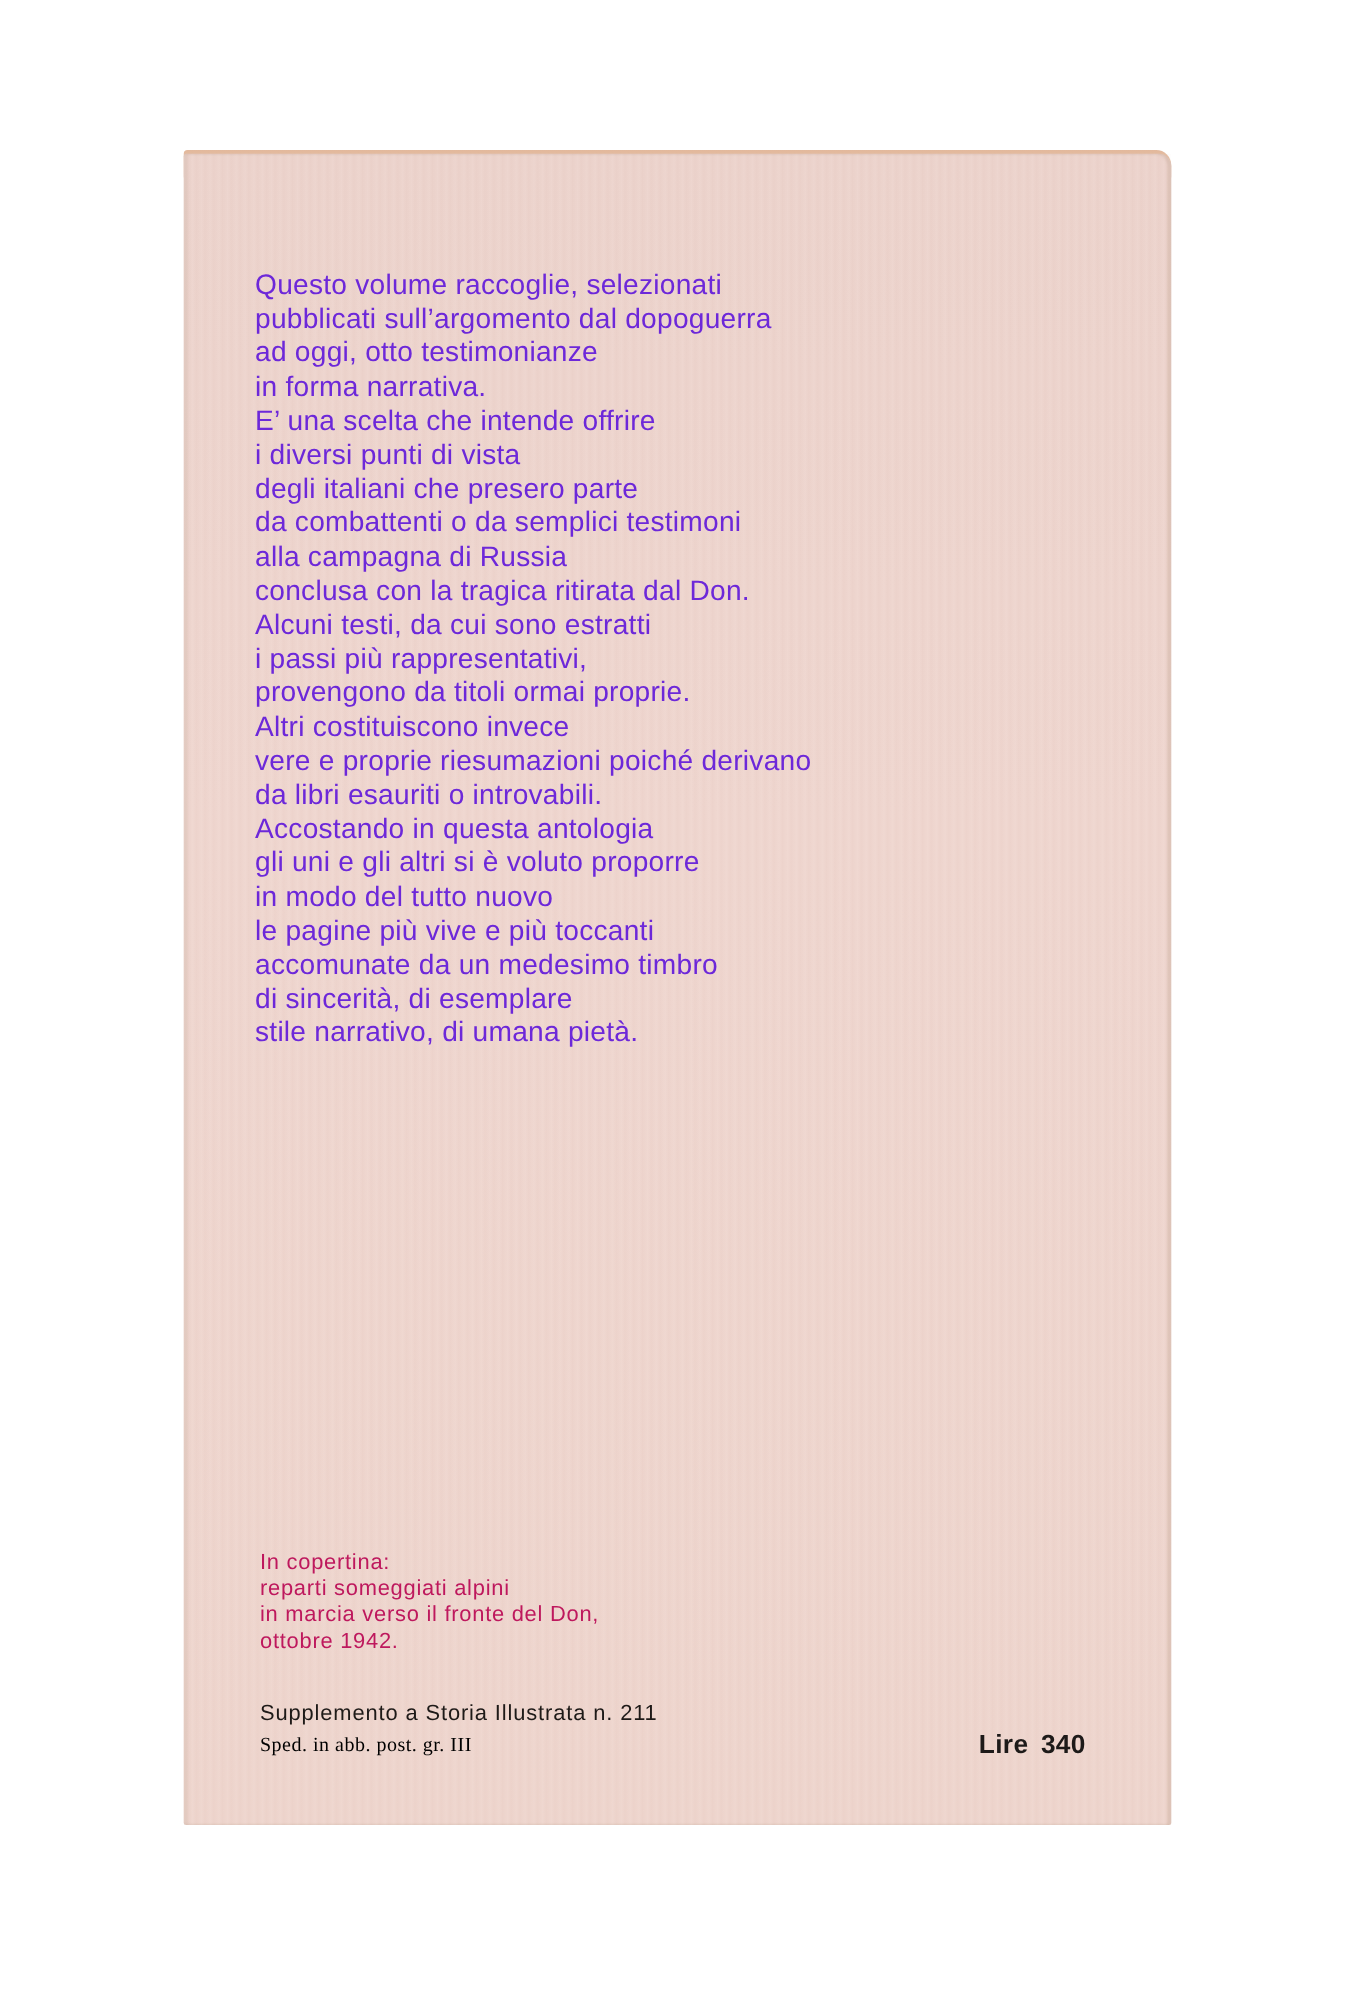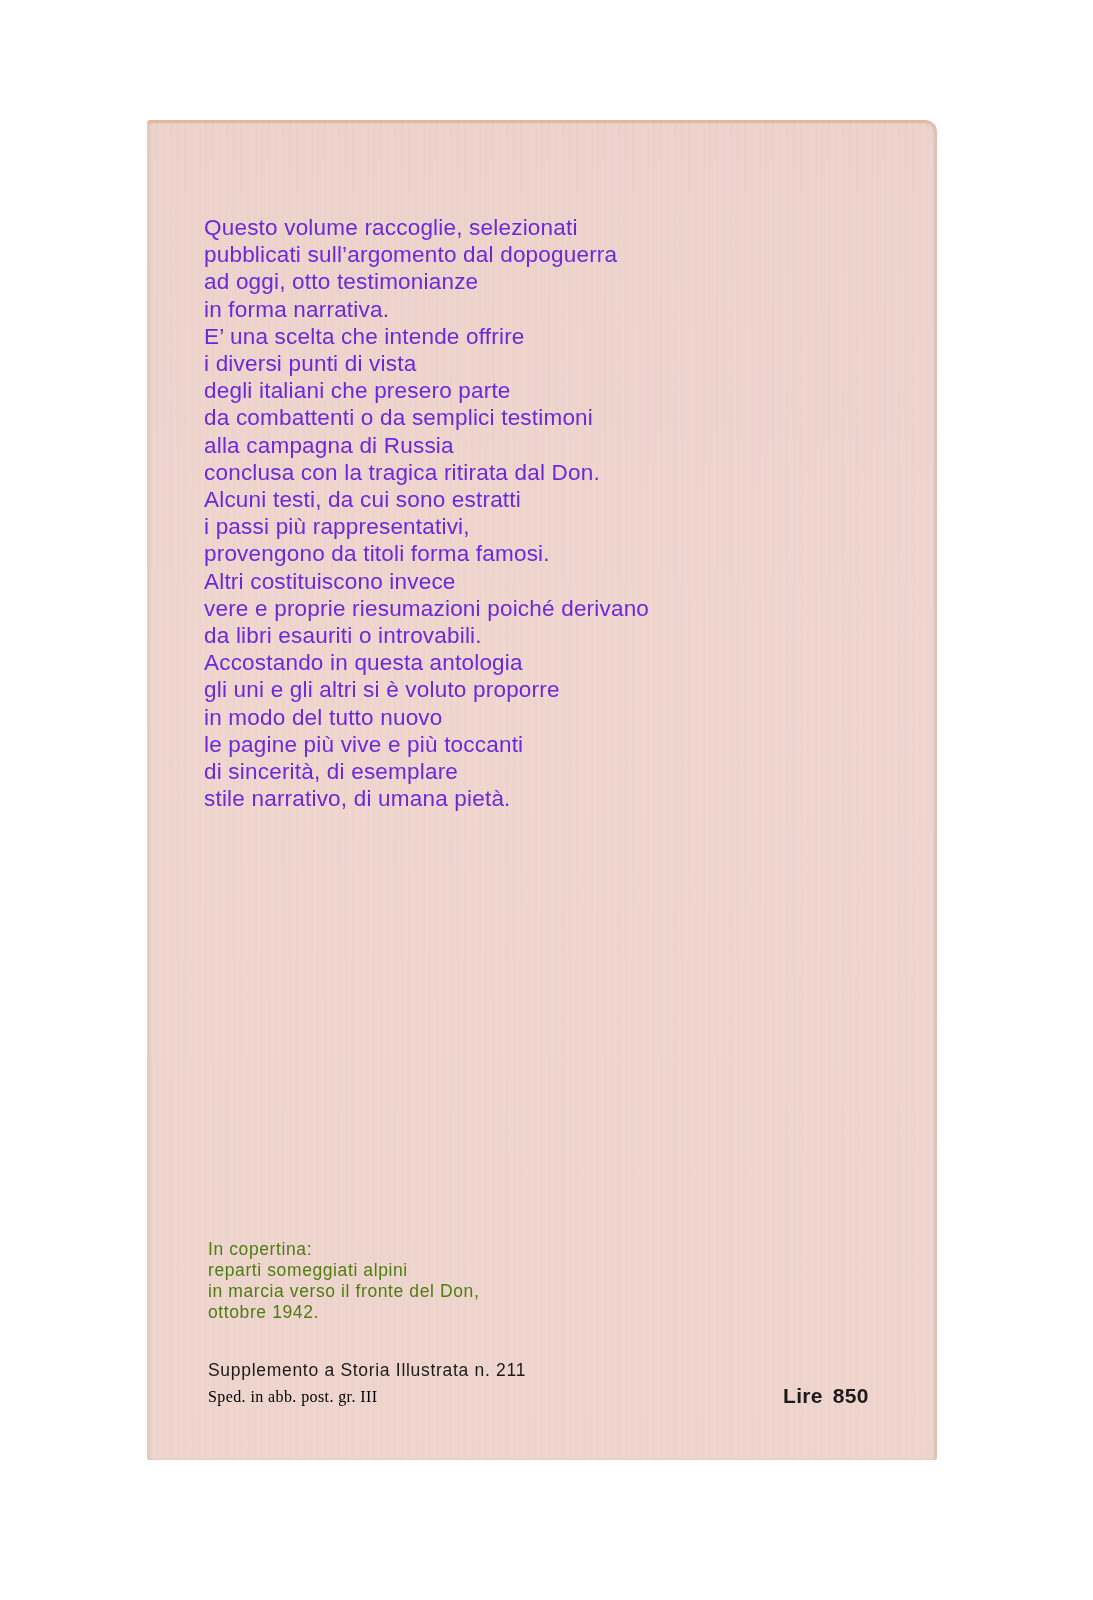--- a/index.html
+++ b/index.html
@@ -23,21 +23,21 @@
     background: linear-gradient(180deg, #e2b89c 0%, #e8c3a8 55%, #eccbbb 100%);
     border-radius: 3px 12px 0 0;
   }
   .body-text {
     position:absolute; left:204px; top:214px;
     font-size:22.5px; line-height:27.2px; color:#6d28d9; letter-spacing:0.2px;
   }
   .body-text .line { display:block; white-space:nowrap; }
   .caption {
     position:absolute; left:208px; top:1239px;
-    font-size:17.5px; line-height:21px; color:#4d7c0f; letter-spacing:0.6px;
+    font-size:17.5px; line-height:21px; color:#be185d; letter-spacing:0.6px;
   }
   .caption .line { display:block; white-space:nowrap; }
   .supplement {
     position:absolute; left:208px; top:1360px;
     font-size:17.5px; line-height:21px; color:#1e1a18; letter-spacing:0.7px; white-space:nowrap;text-align:right;
   }
   .postal {
     position:absolute; left:208px; top:1388px;
     font-family: "Liberation Serif", serif; font-size:16px; color:#000000; letter-spacing:0.4px; white-space:nowrap;
   }
@@ -59,37 +59,38 @@
   <span class="line">ad oggi, otto testimonianze</span>
   <span class="line">in forma narrativa.</span>
   <span class="line">E’ una scelta che intende offrire</span>
   <span class="line">i diversi punti di vista</span>
   <span class="line">degli italiani che presero parte</span>
   <span class="line">da combattenti o da semplici testimoni</span>
   <span class="line">alla campagna di Russia</span>
   <span class="line">conclusa con la tragica ritirata dal Don.</span>
   <span class="line">Alcuni testi, da cui sono estratti</span>
   <span class="line">i passi più rappresentativi,</span>
-  <span class="line">provengono da titoli forma famosi.</span>
+  <span class="line">provengono da titoli ormai proprie.</span>
   <span class="line">Altri costituiscono invece</span>
   <span class="line">vere e proprie riesumazioni poiché derivano</span>
   <span class="line">da libri esauriti o introvabili.</span>
   <span class="line">Accostando in questa antologia</span>
   <span class="line">gli uni e gli altri si è voluto proporre</span>
   <span class="line">in modo del tutto nuovo</span>
   <span class="line">le pagine più vive e più toccanti</span>
+  <span class="line">accomunate da un medesimo timbro</span>
   <span class="line">di sincerità, di esemplare</span>
   <span class="line">stile narrativo, di umana pietà.</span>
 </div>
 
 <div class="caption">
   <span class="line">In copertina:</span>
   <span class="line">reparti someggiati alpini</span>
   <span class="line">in marcia verso il fronte del Don,</span>
   <span class="line">ottobre 1942.</span>
 </div>
 
 <div class="supplement">Supplemento a Storia Illustrata n. 211</div>
 <div class="postal">Sped. in abb. post. gr. III</div>
 
 <div class="price">
-  <span>Lire</span><span class="num">850</span>
+  <span>Lire</span><span class="num">340</span>
 </div>
 
 </body></html>

